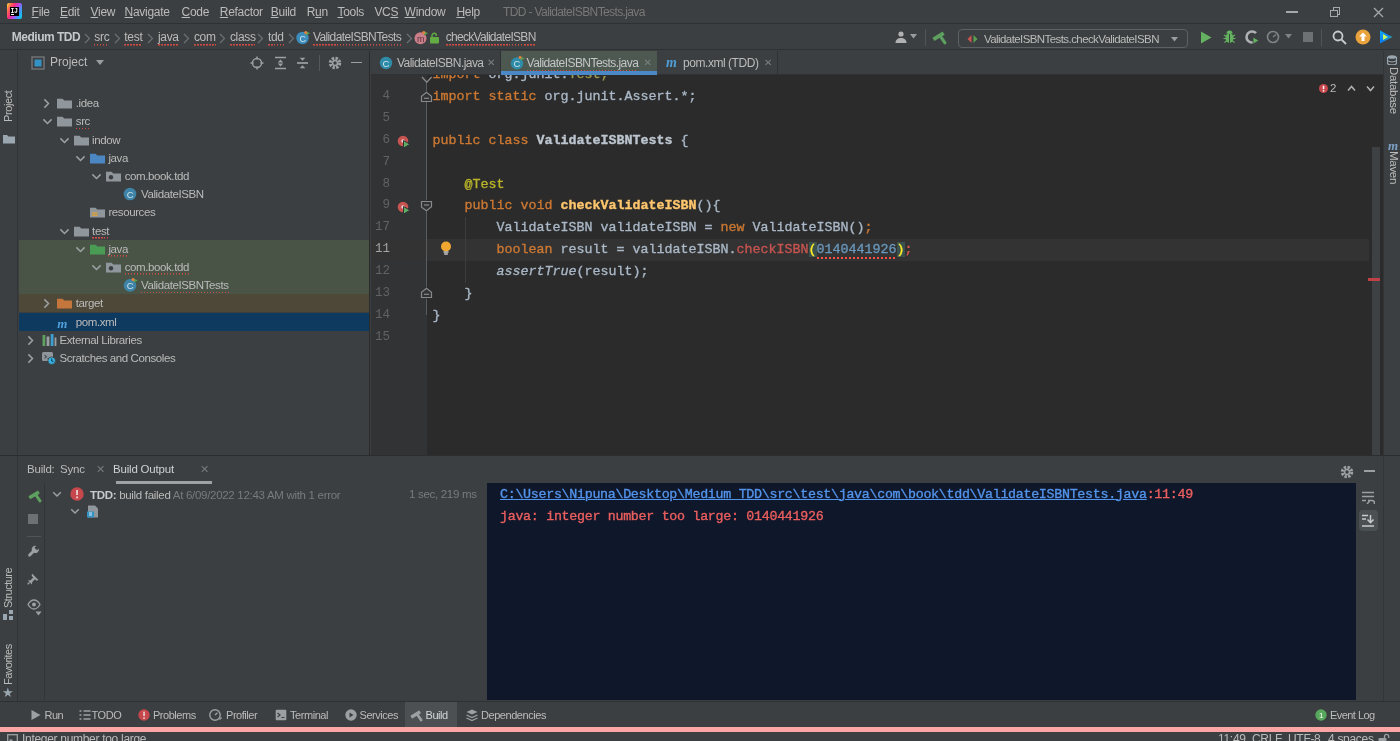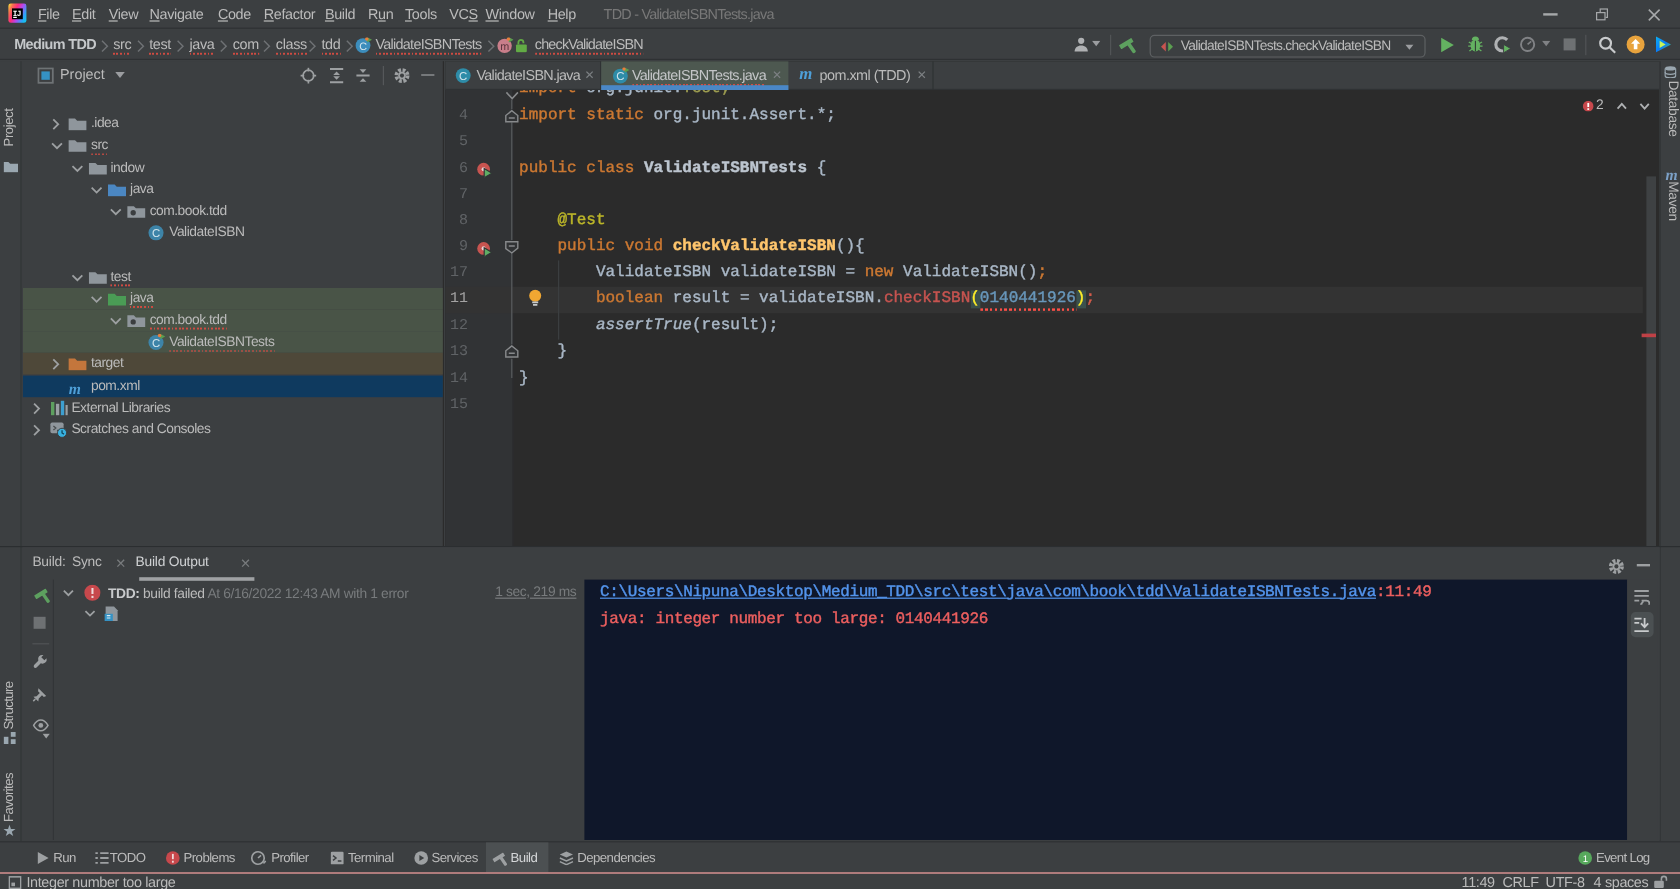--- a/index.html
+++ b/index.html
@@ -358,20 +358,29 @@
       </div>
     <div class="a" style="left:0;top:134.1px;width:351px;height:18.2px;line-height:18.2px;">
         <span class="a" style="left:103.5px;top:2px;">
           <svg width="14" height="14">
             <circle cx="7" cy="7" r="6.3" fill="#3d84a8"></circle>
             <text x="7" y="10.5" font-size="9.5" fill="#cfe3ec" text-anchor="middle" font-family="Liberation Sans">C</text>
           </svg>
         </span>
         <span class="a" style="left:122.0px;top:0;height:18.2px;white-space:nowrap;">ValidateISBN</span>
       </div>
+    <div class="a" style="left:0;top:152.3px;width:351px;height:18.2px;line-height:18.2px;">
+        <span class="a" style="left:70.9px;top:2px;">
+          <svg width="16" height="13">
+            <path d="M0 2.8 h5.5 l1.8 1.8 H15 v7.9 H0 z" fill="#8f969c"></path>
+            <path d="M2 8 h5.5 M2 10.2 h5.5" stroke="#d6a13e" stroke-width="1.5"></path>
+          </svg>
+        </span>
+        <span class="a" style="left:89.4px;top:0;height:18.2px;white-space:nowrap;">resources</span>
+      </div>
     <div class="a" style="left:0;top:170.5px;width:351px;height:18.2px;line-height:18.2px;">
         <span class="a" style="left:39.6px;top:6px;">
           <svg width="11" height="8">
             <path d="M1.4 1.4 L5.5 5.5 L9.6 1.4" stroke="#9da0a2" stroke-width="1.5" fill="none"></path>
           </svg>
         </span>
         <span class="a" style="left:54.6px;top:2px;">
           <svg width="16" height="13">
             <path d="M0 2.8 h5.5 l1.8 1.8 H15 v7.9 H0 z" fill="#8f969c"></path>
           </svg>
@@ -639,22 +648,22 @@
           </svg>
         </span>
       <span class="a" style="left:32.6px;top:-13px;"> </span>
       <span class="a" style="left:51px;top:1.5px;">
           <svg width="14" height="14">
             <circle cx="7" cy="7" r="6.7" fill="#c7484c"></circle>
             <rect x="6.2" y="3" width="1.7" height="5" fill="#efdbdb"></rect>
             <rect x="6.2" y="9.5" width="1.7" height="1.8" fill="#efdbdb"></rect>
           </svg>
         </span>
-      <span class="a" style="left:71px;top:1px;white-space:nowrap;"><b style="color:#c8cacc">TDD: </b><span style="color:#bbbbbb">build failed</span><span style="color:#787b7d"> At 6/16/2022 12:43 AM with 1 error</span></span>
-      <span class="a" style="left:390px;width:75px;text-align:center;color:#787b7d;letter-spacing:-0.3px;text-decoration:underline;">1 sec, 219 ms</span>
+      <span class="a" style="left:71px;top:1px;white-space:nowrap;"><b style="color:#c8cacc">TDD: </b><span style="color:#bbbbbb">build failed</span><span style="color:#787b7d"> At 6/09/2022 12:43 AM with 1 error</span></span>
+      <span class="a" style="left:390px;width:75px;text-align:left;color:#787b7d;letter-spacing:-0.3px;">1 sec, 219 ms</span>
     </div>
     <div class="a" style="left:0;top:19.9px;width:468px;height:17.2px;line-height:17.2px;">
       <span class="a" style="left:50.6px;top:5px;">
           <svg width="10" height="7">
             <path d="M1.2 1.2 L5 5 L8.8 1.2" stroke="#9da0a2" stroke-width="1.5" fill="none"></path>
           </svg>
         </span>
       <span class="a" style="left:68px;top:2px;">
           <svg width="12" height="13">
             <path d="M1 0.5 h7 l3 3 v9 h-10 z" fill="#8f969c"></path>
@@ -748,21 +757,21 @@
     <span class="a" style="left:1315px;top:7px;">
         <svg width="12" height="12">
           <circle cx="6" cy="6" r="5.7" fill="#57a85c"></circle>
           <text x="6" y="9" font-size="8" fill="#fff" text-anchor="middle" font-family="Liberation Sans">1</text>
         </svg>
       </span>
     <span class="a" style="left:1330px;top:7px;font-size:11px;letter-spacing:-0.55px;">Event Log</span>
   </div>
 </div>
 
-<div class="a" style="left:0;top:727px;width:1400px;height:14px;background:#3c3f41;border-top:1px solid #fca5a5;">
+<div class="a" style="left:0;top:727px;width:1400px;height:14px;background:#3c3f41;border-top:5px solid #fca5a5;">
   <div id="statusbar" style="position:absolute;left:0;top:0;width:1400px;height:14px;font-size:12px;letter-spacing:-0.3px;">
     <span class="a" style="left:7px;top:2px;">
         <svg width="11" height="11">
           <rect x="0.7" y="0.7" width="9.6" height="9.6" fill="none" stroke="#9da0a2" stroke-width="1.3"></rect>
           <rect x="2.5" y="5.5" width="3" height="3" fill="#9da0a2"></rect>
         </svg>
       </span>
     <span class="a" style="left:22px;top:0;">Integer number too large</span>
     <span class="a" style="left:1218px;top:0;">11:49</span>
     <span class="a" style="left:1252px;top:0;">CRLF</span>

